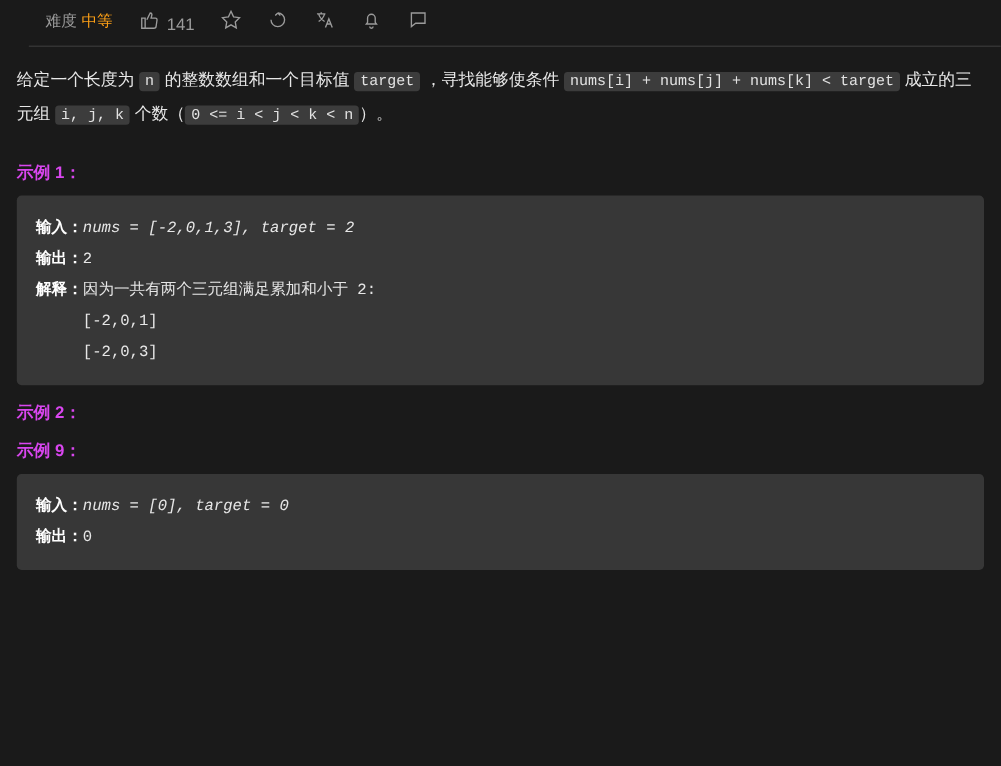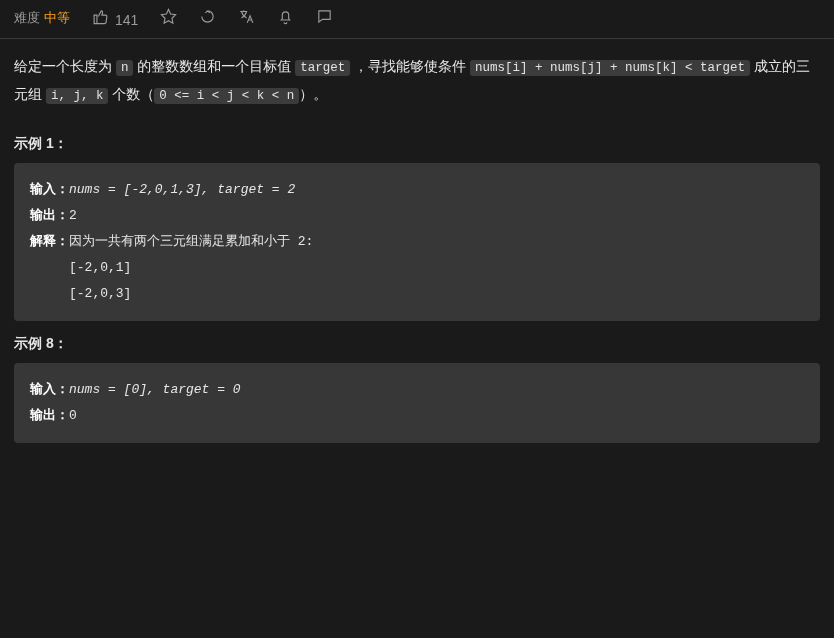--- a/index.html
+++ b/index.html
@@ -11,20 +11,21 @@
     width: 834px;
     padding: 0;
   }
   .topbar {
     display: flex;
     align-items: center;
     gap: 22px;
     padding: 8px 14px 10px 14px;
     border-bottom: 1px solid #3a3a3a;
     color: #9b9b9b;
+    margin-left: 24px;
   }
   .topbar .label { font-size: 13px; }
   .topbar .difficulty { color: #ffa116; font-size: 13px; }
   .topbar .iconbtn {
     display: inline-flex;
     align-items: flex-end;
     gap: 6px;
     color: #9b9b9b;
     cursor: pointer;
   }
@@ -40,21 +41,21 @@
   .desc .code {
     font-family: Menlo, Consolas, "Courier New", monospace;
     background: #3c3c3c;
     padding: 1px 5px;
     border-radius: 3px;
     font-size: 12.5px;
     color: #e2e2e2;
   }
   .example-title {
     font-weight: 600;
-    color: #e5e5e5;
+    color: #d946ef;
     margin: 14px 0 10px 0;
     font-size: 14px;
   }
   pre.example-block {
     background: #373737;
     border-radius: 4px;
     padding: 14px 16px;
     font-family: Menlo, Consolas, "Courier New", monospace;
     font-size: 13px;
     line-height: 2.0;
@@ -135,18 +136,19 @@
     <span>给定一个长度为 </span><code class="code">n</code><span> 的整数数组和一个目标值 </span><code class="code">target</code><span> ，寻找能够使条件 </span><code class="code">nums[i] + nums[j] + nums[k] &lt; target</code><span> 成立的三元组 </span><code class="code">i, j, k</code><span> 个数（</span><code class="code">0 &lt;= i &lt; j &lt; k &lt; n</code><span>）。</span>
   </p>
 
   <div class="example-title">示例 1：</div>
   <pre class="example-block"><span class="lbl">输入：</span><span class="val">nums = [-2,0,1,3], target = 2</span>
 <span class="lbl">输出：</span><span>2</span>
 <span class="lbl">解释：</span><span>因为一共有两个三元组满足累加和小于 2:</span>
 <span>     [-2,0,1]</span>
 <span>     [-2,0,3]</span></pre>
 
+  <div class="example-title">示例 2：</div>
 
-  <div class="example-title">示例 8：</div>
+  <div class="example-title">示例 9：</div>
   <pre class="example-block"><span class="lbl">输入：</span><span class="val">nums = [0], target = 0</span>
 <span class="lbl">输出：</span><span>0</span></pre>
 
 </div>
 
 </body></html>

